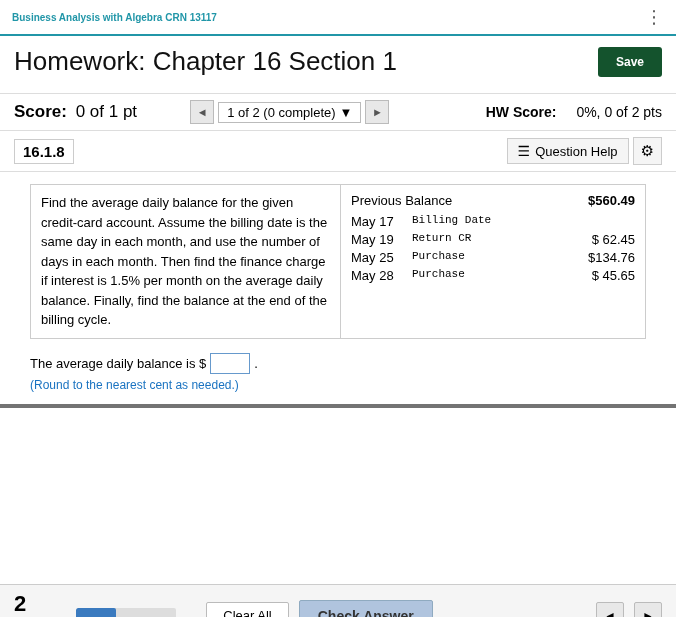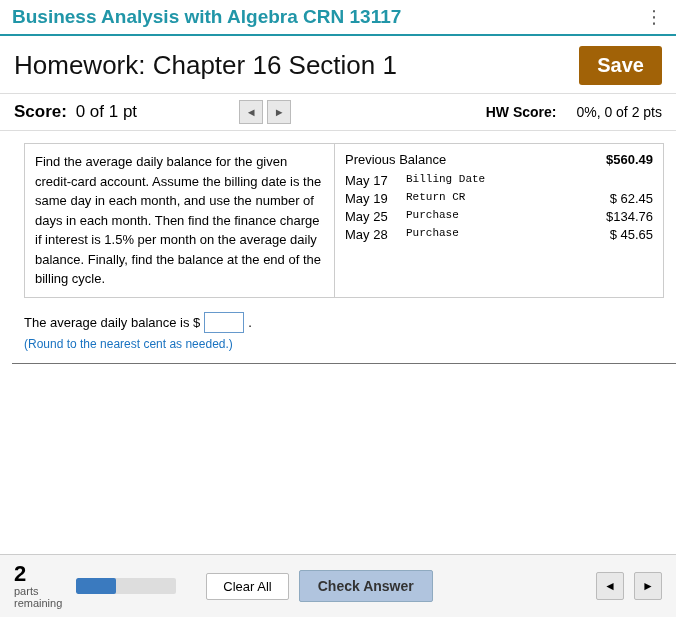--- a/index.html
+++ b/index.html
@@ -15,49 +15,49 @@
     .top-bar {
       background: #fff;
       border-bottom: 2px solid #2196a8;
       padding: 6px 12px;
       display: flex;
       align-items: center;
       justify-content: space-between;
     }
     .top-bar-title {
       color: #2196a8;
-      font-size: 19px;
+      font-size: 10px;
       font-weight: bold;
     }
     .top-bar-menu {
       color: #555;
       font-size: 18px;
       cursor: pointer;
       letter-spacing: 1px;
     }
 
     
     .header-row {
       display: flex;
       align-items: center;
       justify-content: space-between;
-      padding: 10px 14px 8px 14px;
+      padding: 10px 14px 16px 14px;
       border-bottom: 1px solid #ddd;
     }
     .homework-title {
       font-size: 26px;
       font-weight: normal;
       color: #111;
     }
     .save-btn {
-      background: #a16207;
+      background: #14532d;
       color: #fff;
       border: none;
       padding: 8px 18px;
-      font-size: 20px;
+      font-size: 12px;
       border-radius: 3px;
       cursor: pointer;
       font-weight: bold;
     }
 
     
     .score-row {
       display: flex;
       align-items: center;
       padding: 6px 14px;
@@ -133,23 +133,22 @@
     .gear-btn {
       background: #f5f5f5;
       border: 1px solid #ccc;
       padding: 4px 7px;
       cursor: pointer;
       font-size: 15px;
     }
 
     
     .main-content {
-      padding: 12px 12px;
-      border-bottom: 1px solid #737373;
-      margin-left: 12px;
+      padding: 12px 30px;
+      border-bottom: 4px solid #737373;
     }
     .problem-table {
       display: flex;
       gap: 0;
       margin-bottom: 14px;
     }
     .problem-description {
       flex: 0 0 310px;
       font-size: 13px;
       line-height: 1.5;
@@ -335,28 +334,42 @@
     <button class="save-btn">Save</button>
   </div>
 
   <div class="score-row">
     <span class="score-label">
       <span>Score:</span>
       <span style="font-weight:normal; margin-left:4px;">0 of 1 pt</span>
     </span>
     <div class="nav-controls">
       <button class="nav-btn">◄</button>
+      <div class="nav-progress">
+        <span>1 of 2 (0 complete)</span>
+        <span>▼</span>
+      </div>
       <button class="nav-btn">►</button>
     </div>
     <span class="hw-score-label">
       <span>HW Score:</span>
       <span style="font-weight:normal; margin-left:16px;">0%, 0 of 2 pts</span>
     </span>
   </div>
 
+  <div class="question-row">
+    <span class="question-number">16.1.8</span>
+    <div style="display:flex; gap:4px; margin-left:auto; align-items:center;">
+      <button class="question-help-btn">
+        <span style="font-size:14px;">☰</span>
+        <span>Question Help</span>
+      </button>
+      <button class="gear-btn">⚙</button>
+    </div>
+  </div>
 
   <div class="main-content">
     <div class="problem-table">
 
       <div class="problem-description">
         <span>Find the average daily balance for the given credit-card account. Assume the billing date is the same day in each month, and use the number of days in each month. Then find the finance charge if interest is 1.5% per month on the average daily balance. Finally, find the balance at the end of the billing cycle.</span>
       </div>
 
       <div class="problem-data">
         <div class="prev-balance-header">

